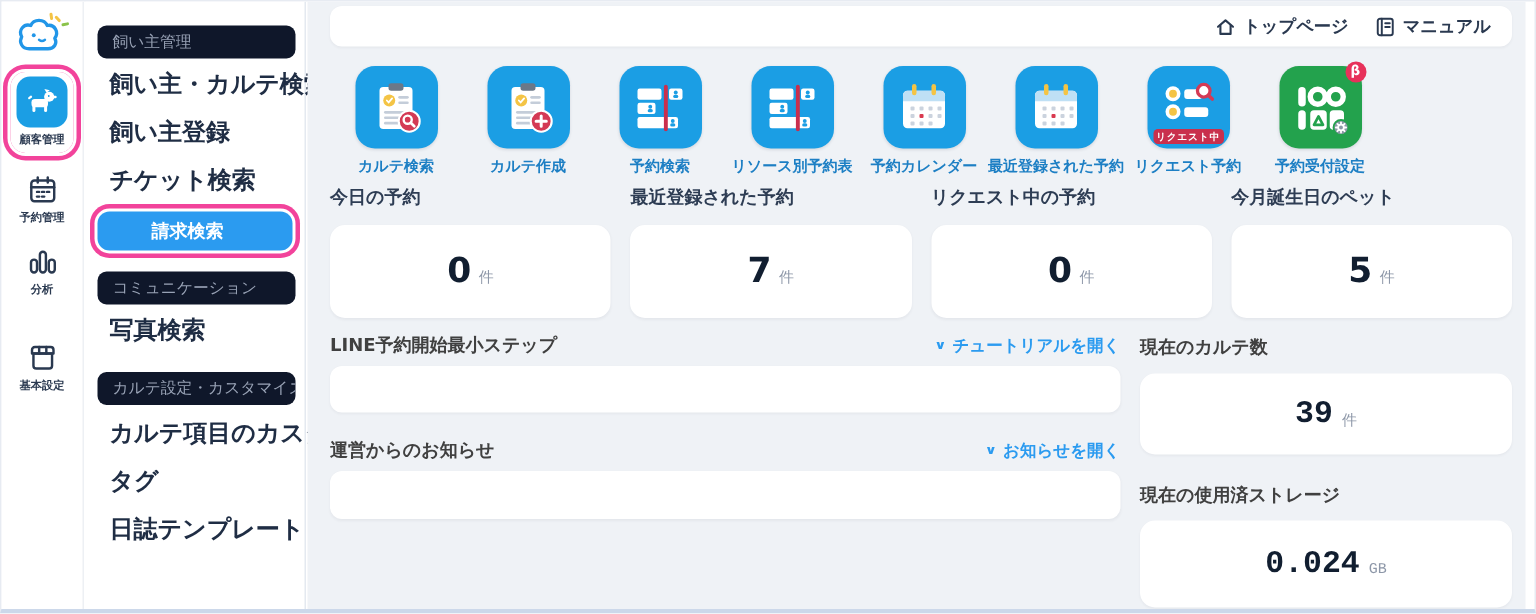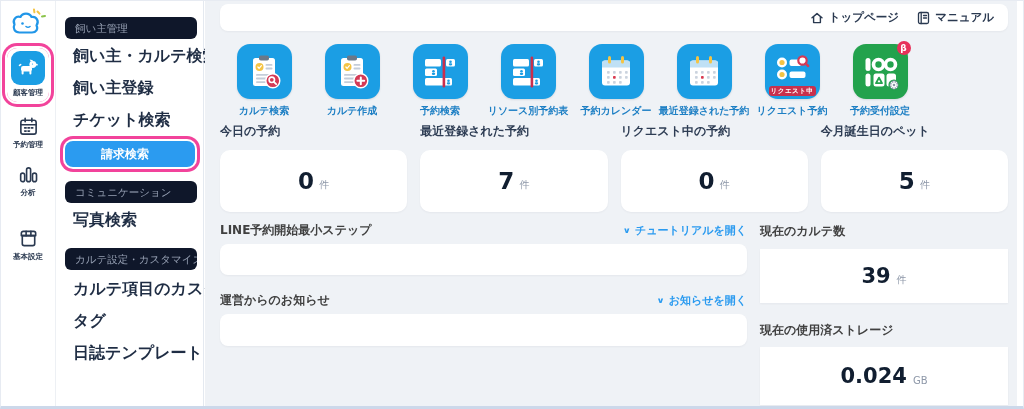--- a/index.html
+++ b/index.html
@@ -96,22 +96,22 @@
   .lower { position:absolute; left:15px; top:222px; width:788px; display:flex; gap:13px; }
   .lower-left { flex:0 0 527px; }
   .lower-right { flex:1; }
   .widget-head { display:flex; align-items:center; justify-content:space-between; height:14px; }
   .widget-title { font-size:12px; font-weight:700; color:#404040; white-space:nowrap; }
   .widget-link { display:flex; align-items:center; gap:4px; font-size:11px; font-weight:700; color:#2b9bf0; cursor:pointer; white-space:nowrap; }
   .chevron { font-size:10px; transform:scaleY(.8); }
   .panel { margin-top:7px; height:31px; background:#fff; border-radius:8px; box-shadow:0 1px 2px rgba(30,42,64,.05); }
   .panel.h32 { height:32px; }
   .sidecard {
-    margin-top:9px; background:#fff; border-radius:0; box-shadow:0 1px 2px rgba(30,42,64,.05);
-    display:flex; align-items:center; justify-content:center; gap:6px;
+    margin-top:9px; background:#fff; border-radius:10px; box-shadow:0 1px 2px rgba(30,42,64,.05);
+    display:flex; align-items:center; justify-content:center; gap:6px;font-family:Liberation Mono, monospace;
   }
   .sidecard.h54 { height:54px; } .sidecard.h58 { height:58px; margin-top:8px; }
   .side-value { font-size:21px; font-weight:800; color:#111e30; }
   svg { display:block; }
 </style>
 </head>
 <body>
 
 <div class="frame">
 

